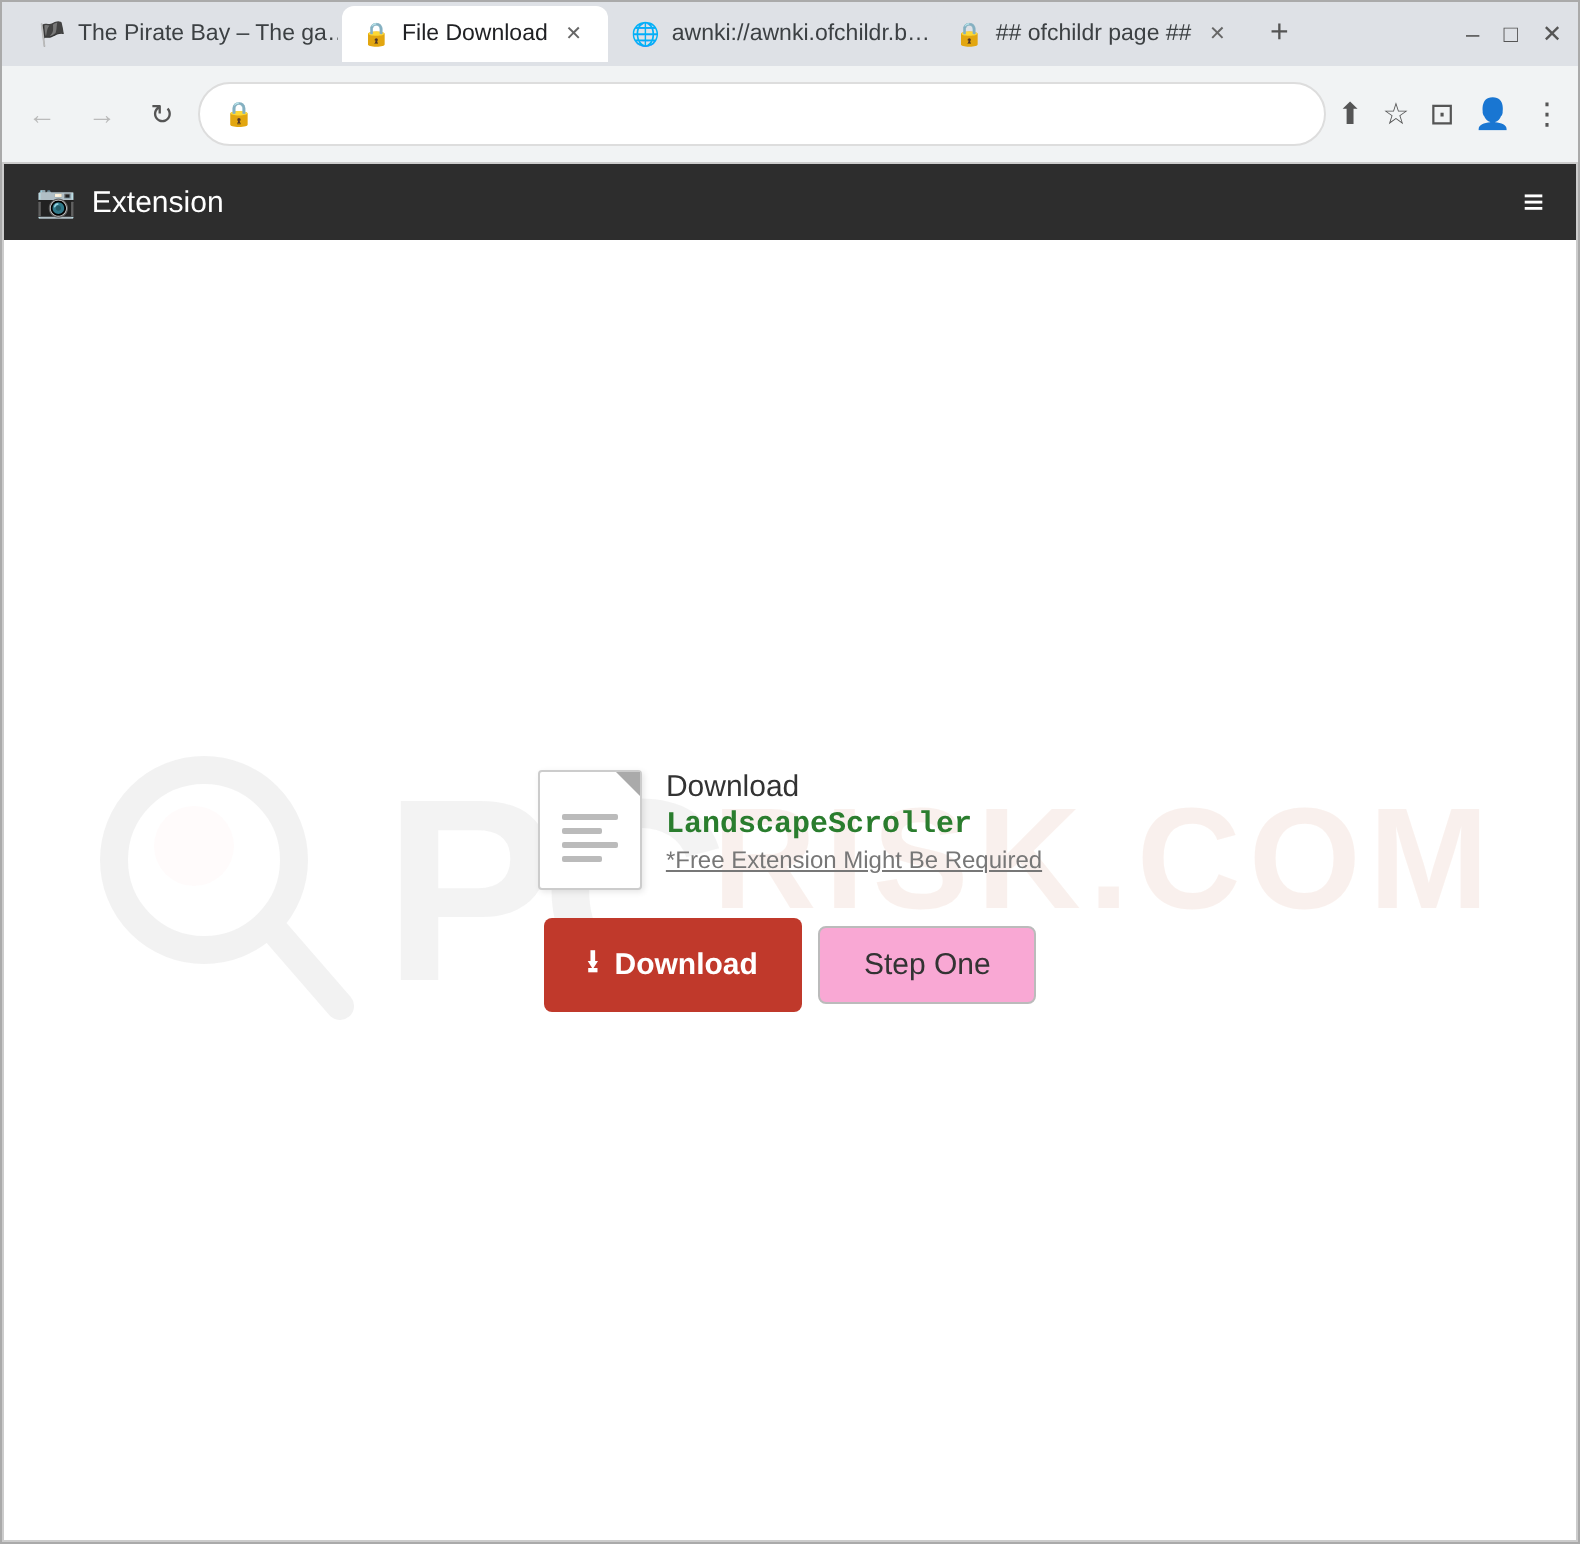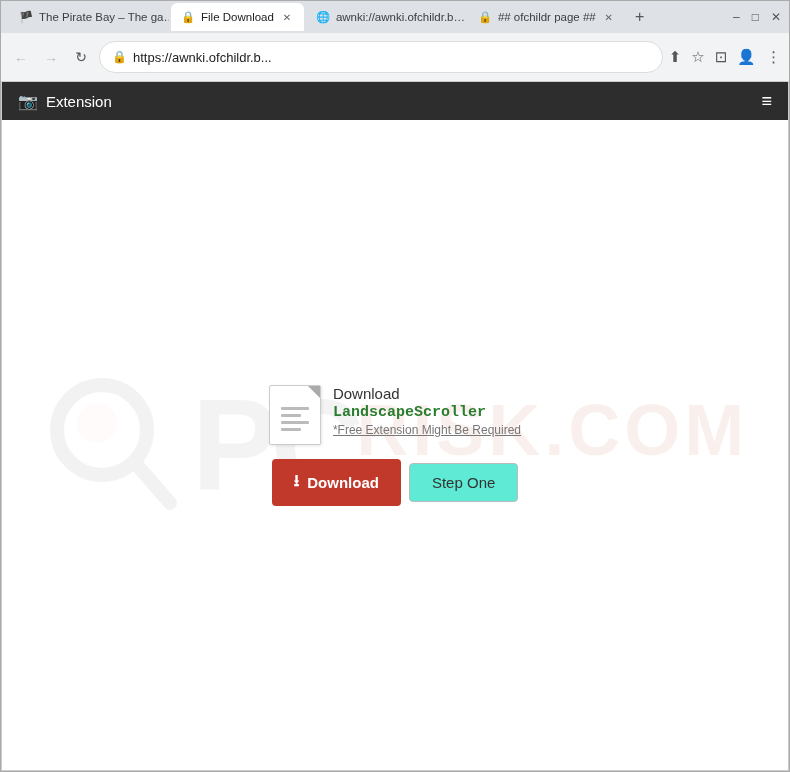--- a/index.html
+++ b/index.html
@@ -300,21 +300,21 @@
       border-radius: 4px;
       padding: 10px 22px;
       font-size: 15px;
       font-weight: 600;
       cursor: pointer;
       display: flex;
       align-items: center;
       gap: 8px;
     }
     .btn-step-one {
-      background: #5eead4;
+      background: #f9a8d4;
       color: #333;
       border: 1px solid #bbb;
       border-radius: 4px;
       padding: 10px 22px;
       font-size: 15px;
       cursor: pointer;
     }
     .download-icon-sym {
       font-size: 16px;
     }
@@ -370,21 +370,20 @@
     </div>
   </div>
 
   <div class="address-bar">
     <div class="nav-btn disabled">←</div>
     <div class="nav-btn disabled">→</div>
     <div class="nav-btn">↻</div>
 
     <div class="address-input-wrap">
       <span class="lock-icon">🔒</span>
-      <span class="address-text">https://awnki.ofchildr.b...</span>
     </div>
 
     <div class="address-bar-right">
       <span>⬆</span>
       <span>☆</span>
       <span>⊡</span>
       <span>👤</span>
       <span>⋮</span>
     </div>
   </div>

